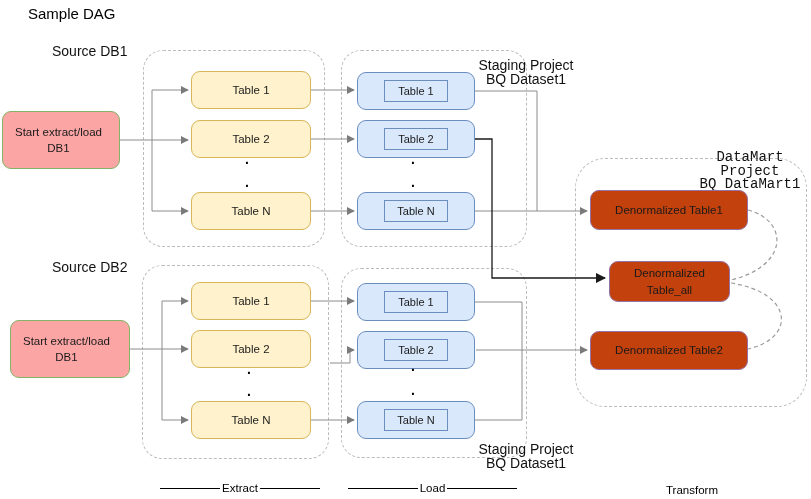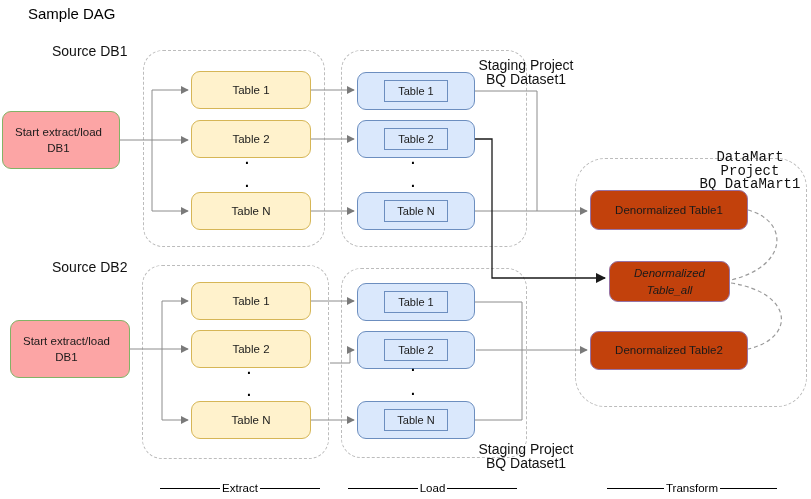--- a/index.html
+++ b/index.html
@@ -136,33 +136,33 @@
   <div class="node blue" style="left:357px;top:331px;width:118px;height:38px;">
     <div class="inner">Table 2</div>
   </div>
   <div class="node blue" style="left:357px;top:401px;width:118px;height:38px;">
     <div class="inner">Table N</div>
   </div>
   <span class="dot" style="left:411px;top:359px;">.</span>
   <span class="dot" style="left:411px;top:383px;">.</span>
 
   <div class="node purple" style="left:590px;top:190px;width:158px;height:40px;">Denormalized Table1</div>
-  <div class="node purple" style="left:609px;top:261px;width:121px;height:41px;font-style:italic;">Denormalized
+  <div class="node purple" style="left:609px;top:261px;width:121px;height:41px;">Denormalized
 Table_all</div>
   <div class="node purple" style="left:590px;top:331px;width:158px;height:39px;">Denormalized Table2</div>
 
   <div class="stage" style="left:160px;top:481px;width:160px;">
     <span class="rule"></span>
     <span>Extract</span>
     <span class="rule"></span>
   </div>
   <div class="stage" style="left:348px;top:481px;width:169px;">
     <span class="rule"></span>
     <span>Load</span>
     <span class="rule"></span>
   </div>
-  <div class="stage" style="left:607px;top:481px;width:170px;">
+  <div class="stage" style="left:607px;top:481px;width:170px;flex-direction:column;">
     <span class="rule"></span>
     <span>Transform</span>
     <span class="rule"></span>
   </div>
 
 </div>
 
 </body></html>

